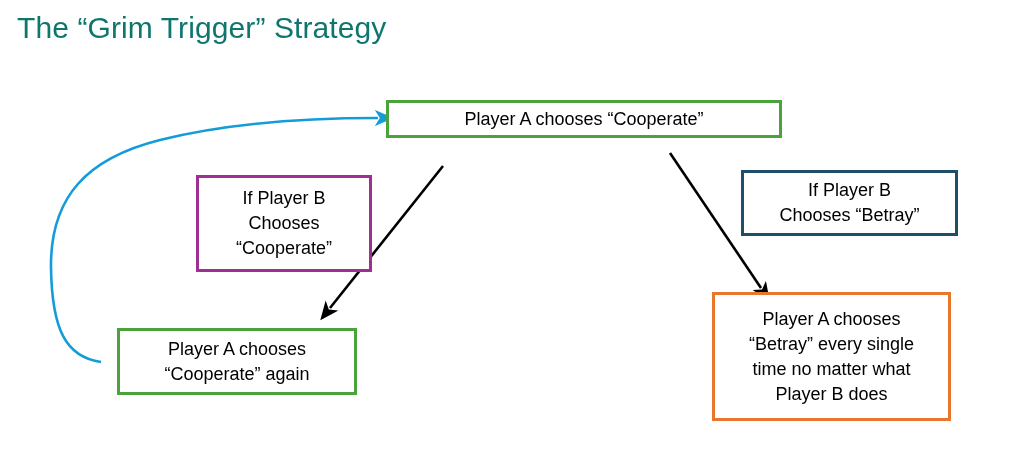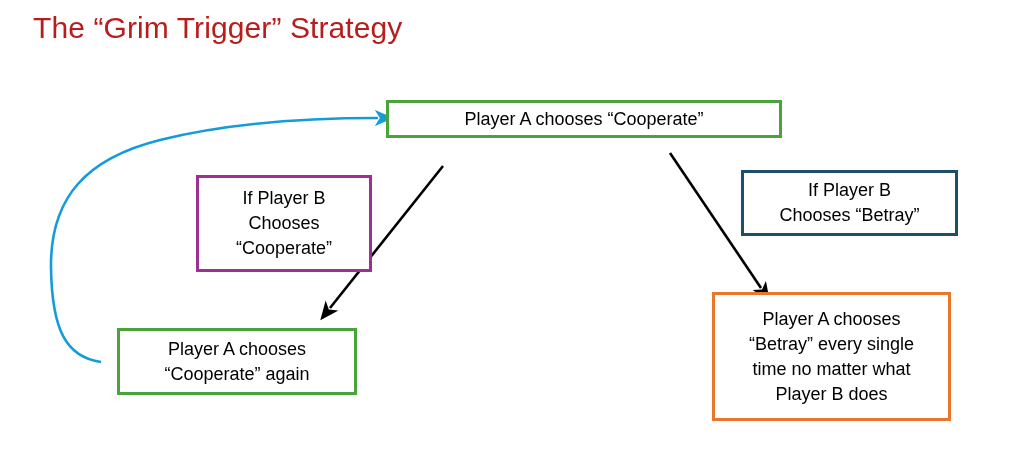--- a/index.html
+++ b/index.html
@@ -13,25 +13,25 @@
   }
   #canvas {
     position: relative;
     width: 1014px;
     height: 452px;
     background: #ffffff;
     overflow: hidden;
   }
   #title {
     position: absolute;
-    left: 33px;
+    left: 17px;
     top: 9px;
     font-size: 30px;
     line-height: 38px;
-    color: #b91c1c;
+    color: #0f766e;
     white-space: nowrap;
     letter-spacing: 0.1px;
   }
   .node {
     position: absolute;
     box-sizing: border-box;
     background: #ffffff;
     display: flex;
     align-items: center;
     justify-content: center;

